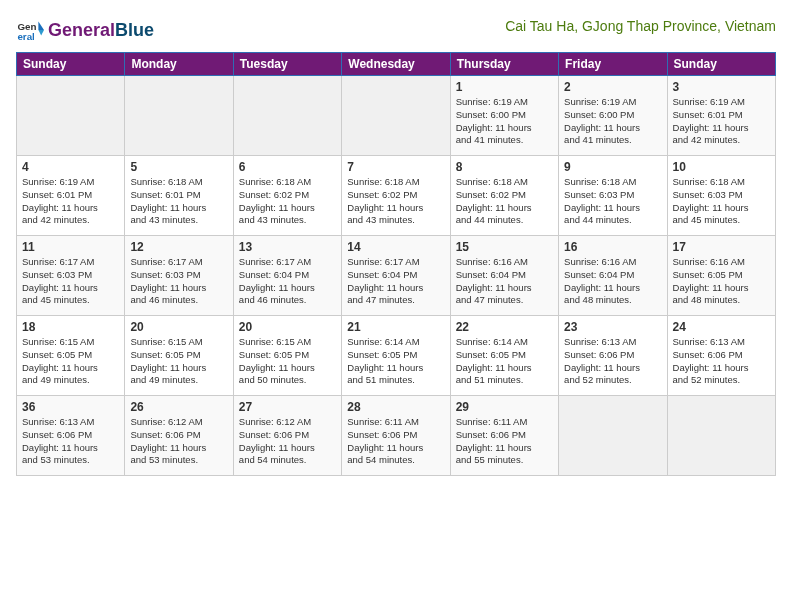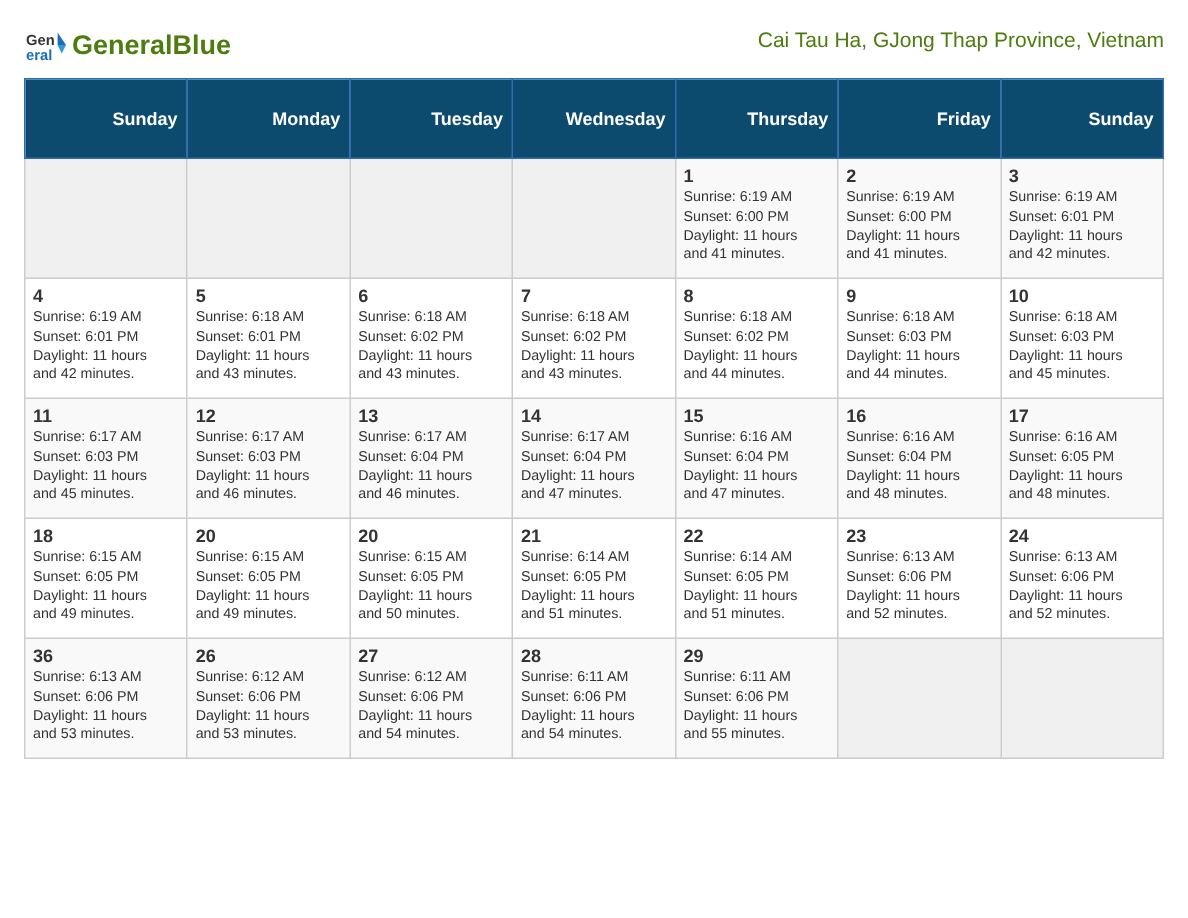--- a/index.html
+++ b/index.html
@@ -17,26 +17,26 @@
       margin-bottom: 6px;
     }
     .logo {
       display: flex;
       align-items: center;
       gap: 4px;
     }
     .logo-text-general {
       font-size: 18px;
       font-weight: bold;
-      color: #4d7c0f;
+      color: #701a75;
     }
     .logo-text-blue {
       font-size: 18px;
       font-weight: bold;
-      color: #4d7c0f;
+      color: #0c4a6e;
     }
     .logo-icon {
       width: 28px;
       height: 28px;
     }
     .title-block {
       text-align: right;
     }
     .main-title {
       font-size: 34px;
@@ -50,24 +50,24 @@
       font-weight: 500;
       margin-top: 2px;
     }
     .calendar-table {
       width: 100%;
       border-collapse: collapse;
       margin-top: 8px;
       font-size: 10.5px;
     }
     .calendar-table thead tr th {
-      background-color: #0c4a6e;
+      background-color: #701a75;
       color: #fff;
-      text-align: right;
-      padding: 19px 6px;
+      text-align: left;
+      padding: 4px 6px;
       font-size: 12px;
       font-weight: bold;
       border: 1px solid #2e6db4;
     }
     .calendar-table tbody tr td {
       border: 1px solid #ccc;
       vertical-align: top;
       padding: 4px 5px;
       width: calc(100% / 7);
       height: 80px;

